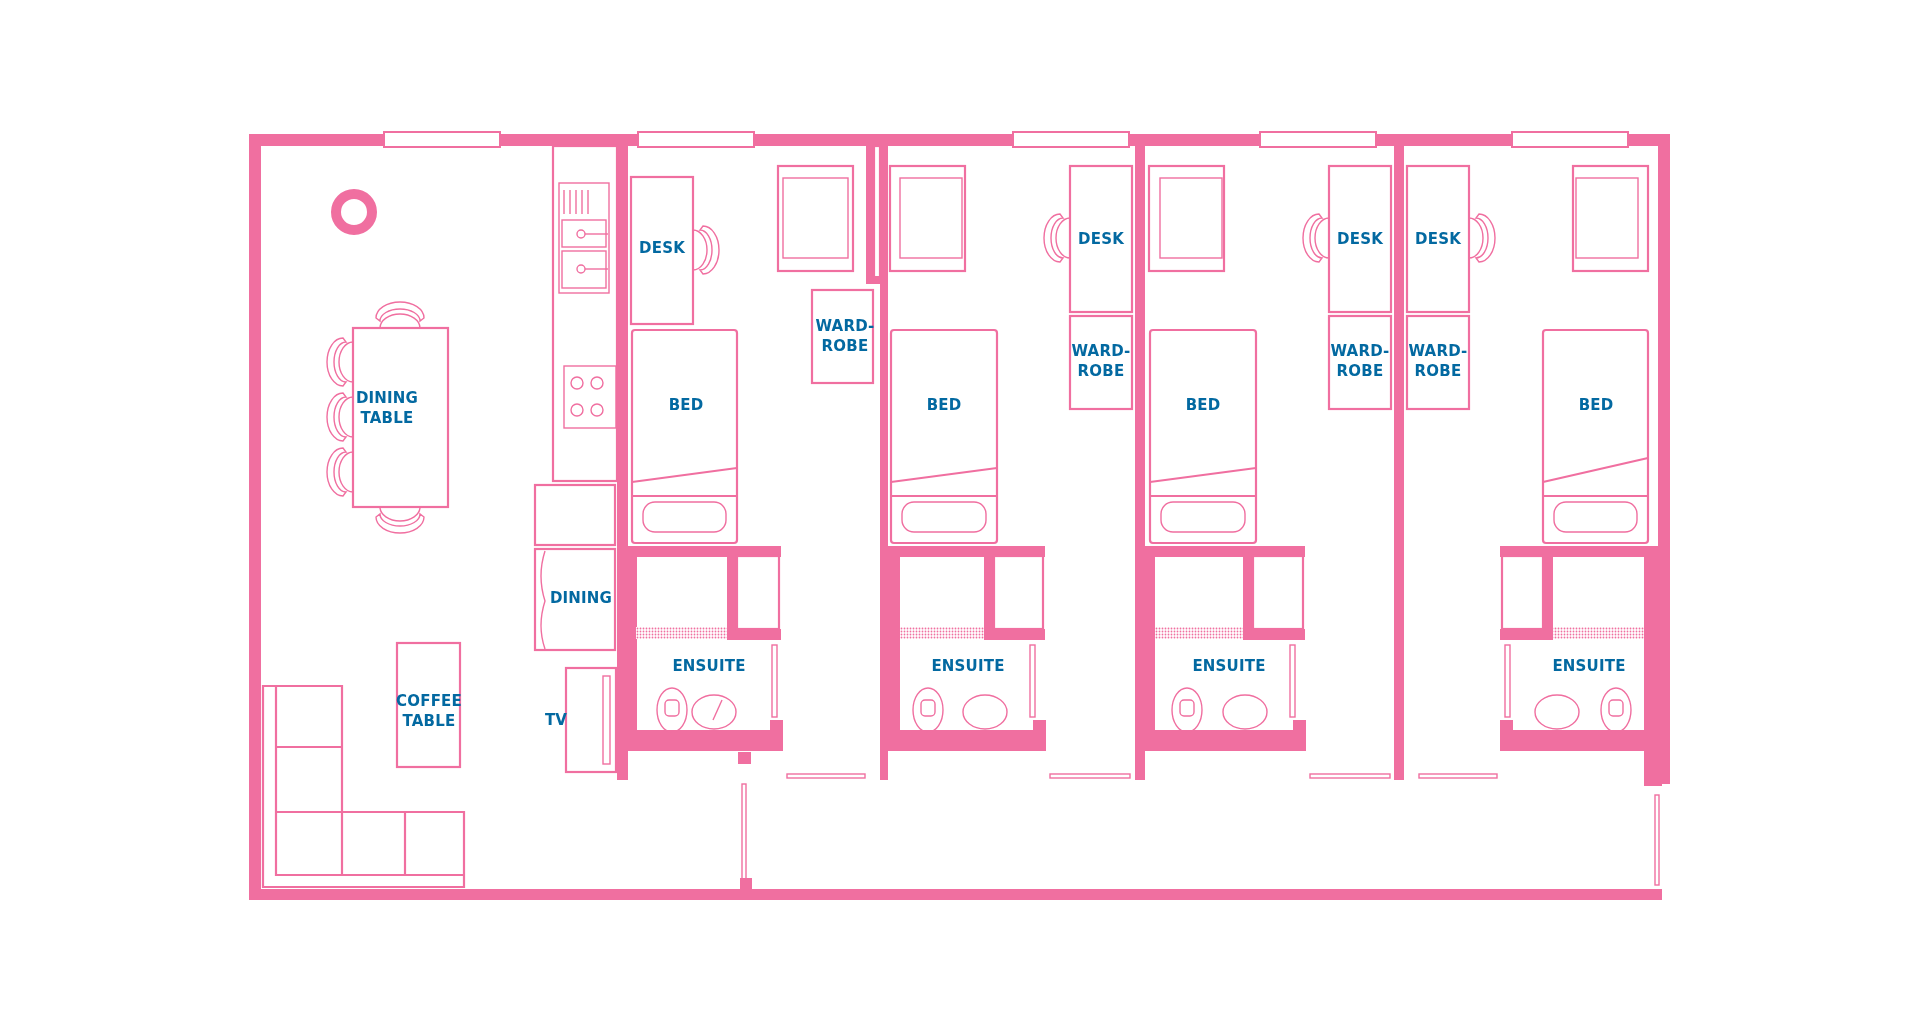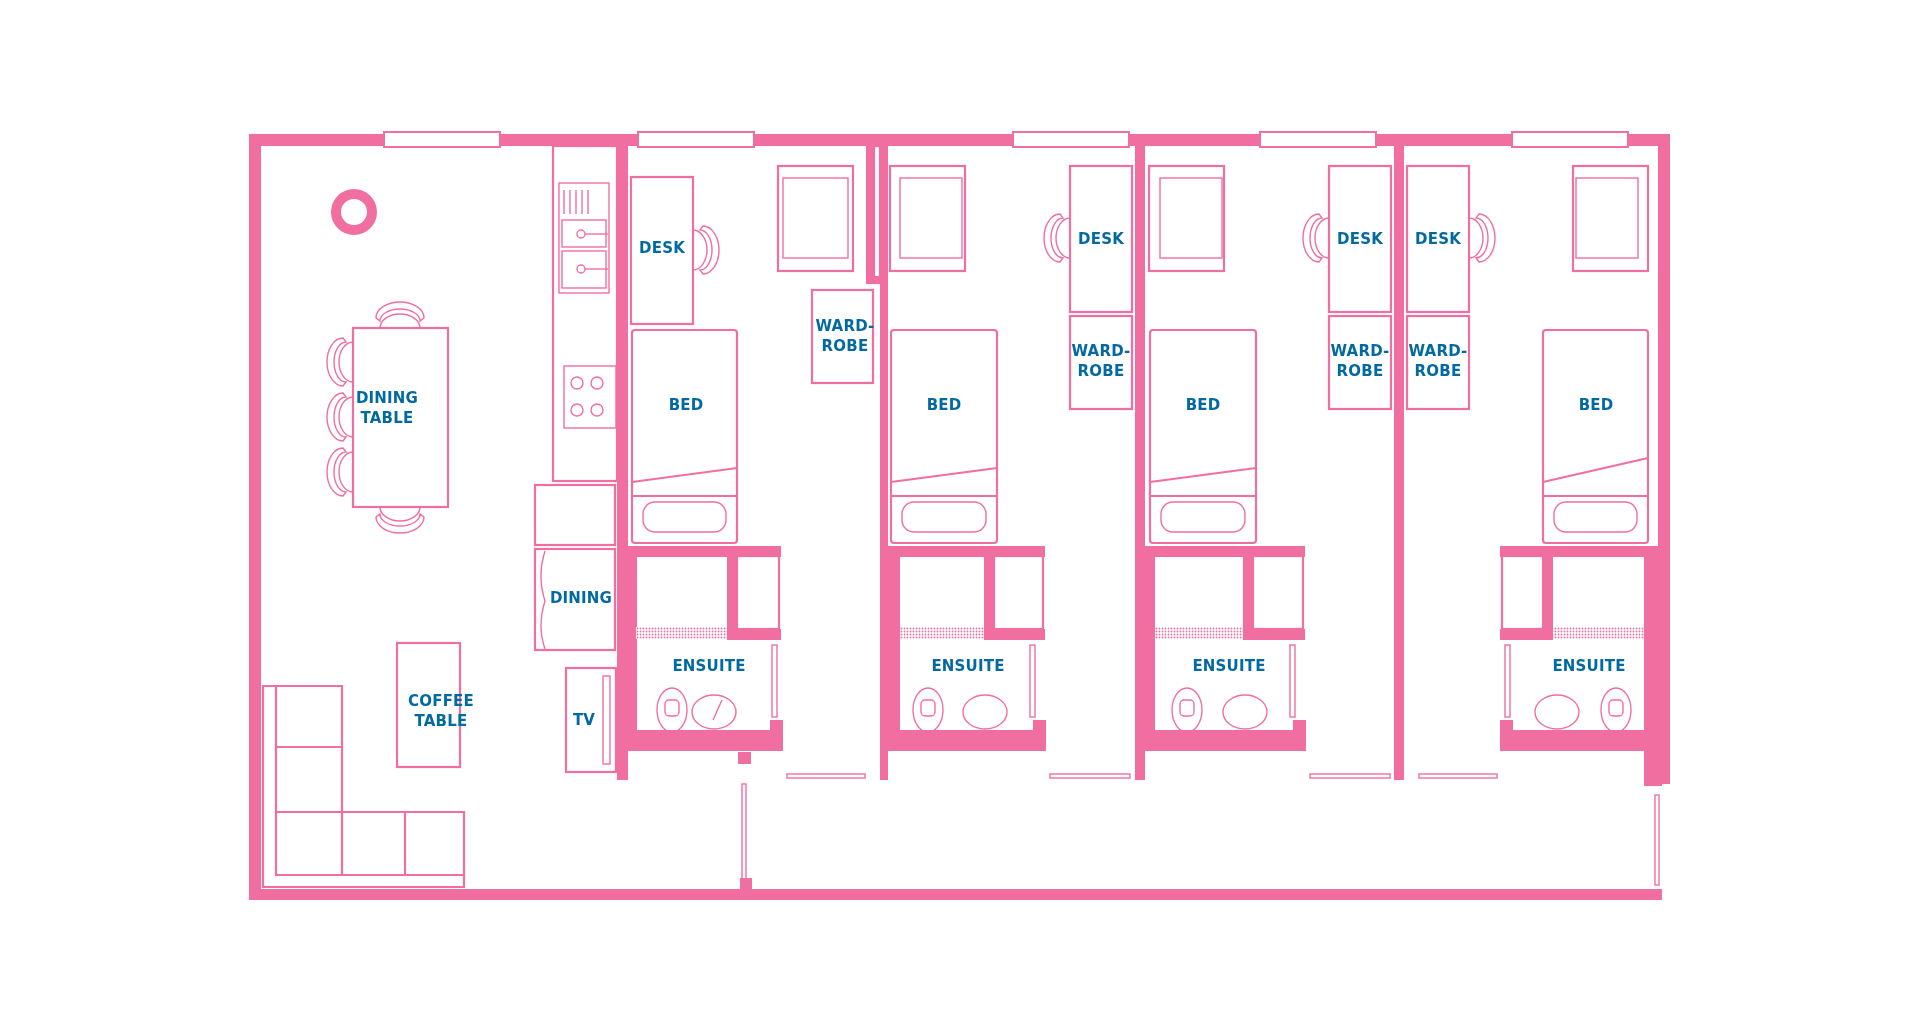--- a/index.html
+++ b/index.html
@@ -223,26 +223,26 @@
     <rect class="thin" x="1505" y="645" width="5" height="72"></rect>
     <rect class="thin" x="1419" y="774" width="78" height="4"></rect>
     <rect class="thin" x="1655" y="795" width="4" height="90"></rect>
   </g>
 </svg>
 
 <div class="lbl" style="left:387px;top:408px;">
     <div>DINING</div>
     <div>TABLE</div>
   </div>
-<div class="lbl" style="left:429px;top:711px;margin-left:12px;">
+<div class="lbl" style="left:429px;top:711px;">
     <div>COFFEE</div>
     <div>TABLE</div>
   </div>
 <div class="lbl" style="left:581px;top:598px;">DINING</div>
-<div class="lbl" style="left:584px;top:720px;">TV</div>
+<div class="lbl" style="left:556px;top:720px;">TV</div>
 
 <div class="lbl" style="left:662px;top:248px;">DESK</div>
 <div class="lbl" style="left:845px;top:336px;">
     <div>WARD-</div>
     <div>ROBE</div>
   </div>
 <div class="lbl" style="left:686px;top:405px;">BED</div>
 <div class="lbl" style="left:709px;top:666px;">ENSUITE</div>
 
 <div class="lbl" style="left:1101px;top:239px;">DESK</div>

